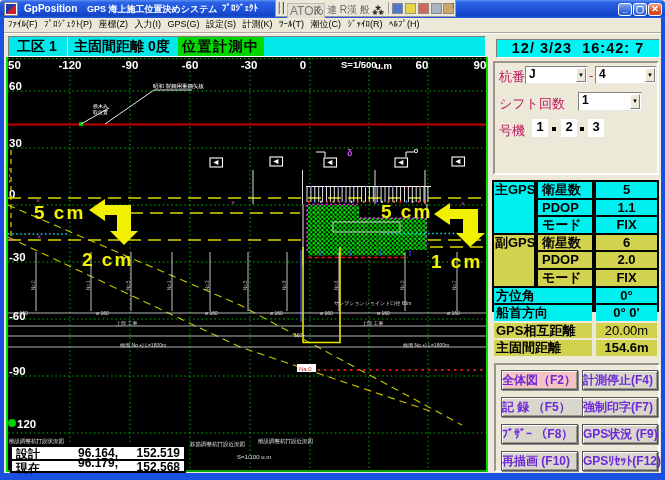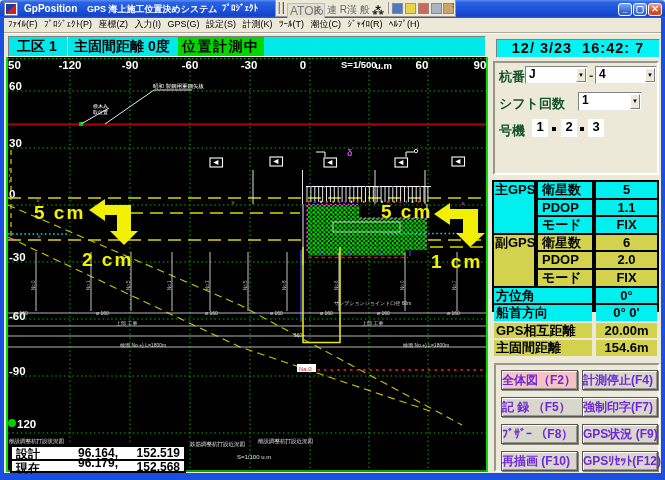--- a/index.html
+++ b/index.html
@@ -21,21 +21,21 @@
 #menu{left:4px;top:18px;width:657px;height:14px;background:#ece9d8;font-size:9px;color:#000;white-space:nowrap;padding-left:4px}
 #menu span{display:inline-block;margin-right:6.5px}
 #mline{left:4px;top:32px;width:657px;height:2px;border-top:1px solid #aca899;border-bottom:1px solid #fff}
 
 #kbar{left:8px;top:36px;width:478px;height:21px;background:#00e8e8;border:1px solid;border-color:#808080 #fff #fff #808080;font-size:14px;font-weight:bold;line-height:19px;white-space:nowrap}
 #kbar .grn{background:#00d800}
 #date{left:496px;top:39px;width:164px;height:19px;background:#00f4f4;border:1px solid;border-color:#808080 #fff #fff #808080;font-size:14.5px;font-weight:bold;text-align:center;line-height:17px;letter-spacing:1px;white-space:pre}
 
 .sunk{border:2px solid;border-color:#9a968a #fff #fff #9a968a}
 #grp1{left:493px;top:61px;width:166px;height:114px}
-#grp1 .lbl{position:absolute;font-size:13px;font-weight:bold;color:#14532d}
+#grp1 .lbl{position:absolute;font-size:13px;font-weight:normal;color:#be185d}
 .combo{position:absolute;background:#fff;border:1px solid;border-color:#848484 #e8e8e8 #e8e8e8 #848484;font-size:12px;font-weight:bold;padding-left:3px}
 .cbtn{position:absolute;right:1px;top:1px;bottom:1px;width:10px;background:#ece9d8;border:1px solid;border-color:#fff #808080 #808080 #fff;font-size:6px;text-align:center;line-height:12px;color:#000}
 .nbox{position:absolute;background:#fff;font-size:13px;font-weight:bold;text-align:center}
 
 #grp2{left:494px;top:363px;width:166px;height:109px}
 .btn{position:absolute;background:#d9d6cc;border:1px solid #555;box-shadow:inset 1px 1px 0 #fff,inset -1px -1px 0 #9a968a,1px 1px 0 #888;font-weight:bold;font-size:12px;color:#6d28d9;white-space:nowrap}
 
 #btbl{z-index:10;left:10px;top:445px;width:176px;height:28px;border:2px solid #000;background:#fff}
 #btbl div{position:absolute;font-size:12px;font-weight:bold;color:#000;white-space:nowrap}
 </style></head><body>
@@ -103,21 +103,21 @@
     <div style="position:absolute;left:104px;top:54.8px;width:61px;height:15.6px;background:#d2d24e;font-size:13px;font-weight:bold;text-align:center;padding-left:0px;line-height:15.6px;white-space:nowrap;overflow:hidden">6</div>
     <div style="position:absolute;left:46px;top:72.4px;width:54px;height:15.6px;background:#d2d24e;font-size:13px;font-weight:bold;text-align:left;padding-left:4px;line-height:15.6px;white-space:nowrap;overflow:hidden">PDOP</div>
     <div style="position:absolute;left:104px;top:72.4px;width:61px;height:15.6px;background:#d2d24e;font-size:13px;font-weight:bold;text-align:center;padding-left:0px;line-height:15.6px;white-space:nowrap;overflow:hidden">2.0</div>
     <div style="position:absolute;left:46px;top:90.0px;width:54px;height:15.6px;background:#d2d24e;font-size:13px;font-weight:bold;text-align:left;padding-left:4px;line-height:15.6px;white-space:nowrap;overflow:hidden">モード</div>
     <div style="position:absolute;left:104px;top:90.0px;width:61px;height:15.6px;background:#d2d24e;font-size:13px;font-weight:bold;text-align:center;padding-left:0px;line-height:15.6px;white-space:nowrap;overflow:hidden">FIX</div>
     <div style="position:absolute;left:2px;top:107.6px;width:98px;height:15.6px;background:#00f0f0;font-size:13px;font-weight:bold;text-align:left;padding-left:2px;line-height:15.6px;white-space:nowrap;overflow:hidden">方位角</div>
     <div style="position:absolute;left:104px;top:107.6px;width:61px;height:15.6px;background:#00f0f0;font-size:13px;font-weight:bold;text-align:center;padding-left:0px;line-height:15.6px;white-space:nowrap;overflow:hidden">0°</div>
     <div style="position:absolute;left:2px;top:125.2px;width:98px;height:15.6px;background:#00f0f0;font-size:13px;font-weight:bold;text-align:left;padding-left:2px;line-height:15.6px;white-space:nowrap;overflow:hidden">船首方向</div>
     <div style="position:absolute;left:104px;top:125.2px;width:61px;height:15.6px;background:#00f0f0;font-size:13px;font-weight:bold;text-align:center;padding-left:0px;line-height:15.6px;white-space:nowrap;overflow:hidden">0° 0'</div>
     <div style="position:absolute;left:2px;top:142.8px;width:98px;height:15.6px;background:#d2d24e;font-size:13px;font-weight:bold;text-align:left;padding-left:2px;line-height:15.6px;white-space:nowrap;overflow:hidden">GPS相互距離</div>
-    <div style="position:absolute;left:104px;top:142.8px;width:61px;height:15.6px;background:#d2d24e;font-size:13px;font-weight:bold;text-align:center;padding-left:0px;line-height:15.6px;white-space:nowrap;overflow:hidden">20.00m</div>
+    <div style="position:absolute;left:104px;top:142.8px;width:61px;height:15.6px;background:#d2d24e;font-size:13px;font-weight:normal;text-align:center;padding-left:0px;line-height:15.6px;white-space:nowrap;overflow:hidden">20.00m</div>
     <div style="position:absolute;left:2px;top:160.4px;width:98px;height:15.6px;background:#d2d24e;font-size:13px;font-weight:bold;text-align:left;padding-left:2px;line-height:15.6px;white-space:nowrap;overflow:hidden">主固間距離</div>
     <div style="position:absolute;left:104px;top:160.4px;width:61px;height:15.6px;background:#d2d24e;font-size:13px;font-weight:bold;text-align:center;padding-left:0px;line-height:15.6px;white-space:nowrap;overflow:hidden">154.6m</div>
   </div>
 
 <div class="abs sunk" id="grp2">
  <div class="btn" style="left:5px;top:5px;width:77px;height:20px;line-height:19px;background:#f6c2c2">全体図（F2）</div>
  <div class="btn" style="left:86px;top:5px;width:76px;height:20px;line-height:19px">計測停止(F4)</div>
  <div class="btn" style="left:5px;top:32px;width:89px;height:20px;line-height:19px">記 録 （F5）</div>
  <div class="btn" style="left:86px;top:32px;width:76px;height:20px;line-height:19px">強制印字(F7)</div>
  <div class="btn" style="left:5px;top:59px;width:77px;height:20px;line-height:19px">ﾌﾞｻﾞｰ （F8）</div>

